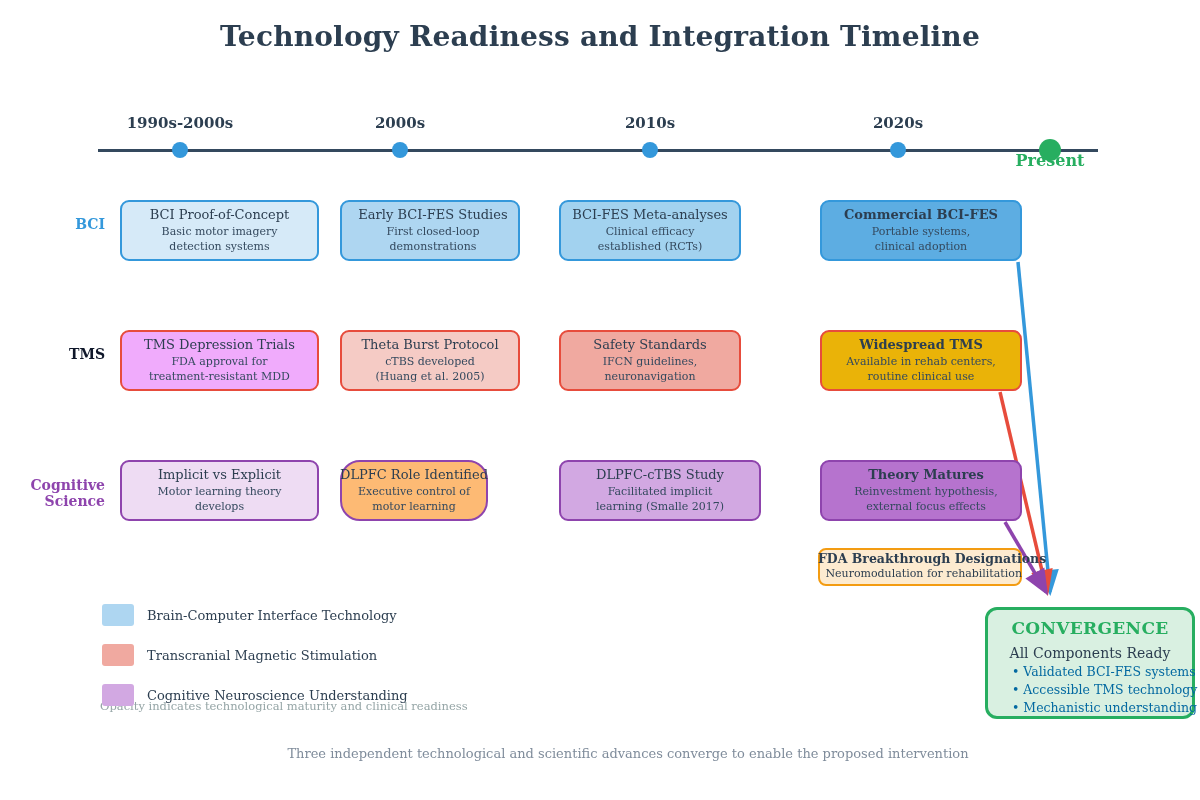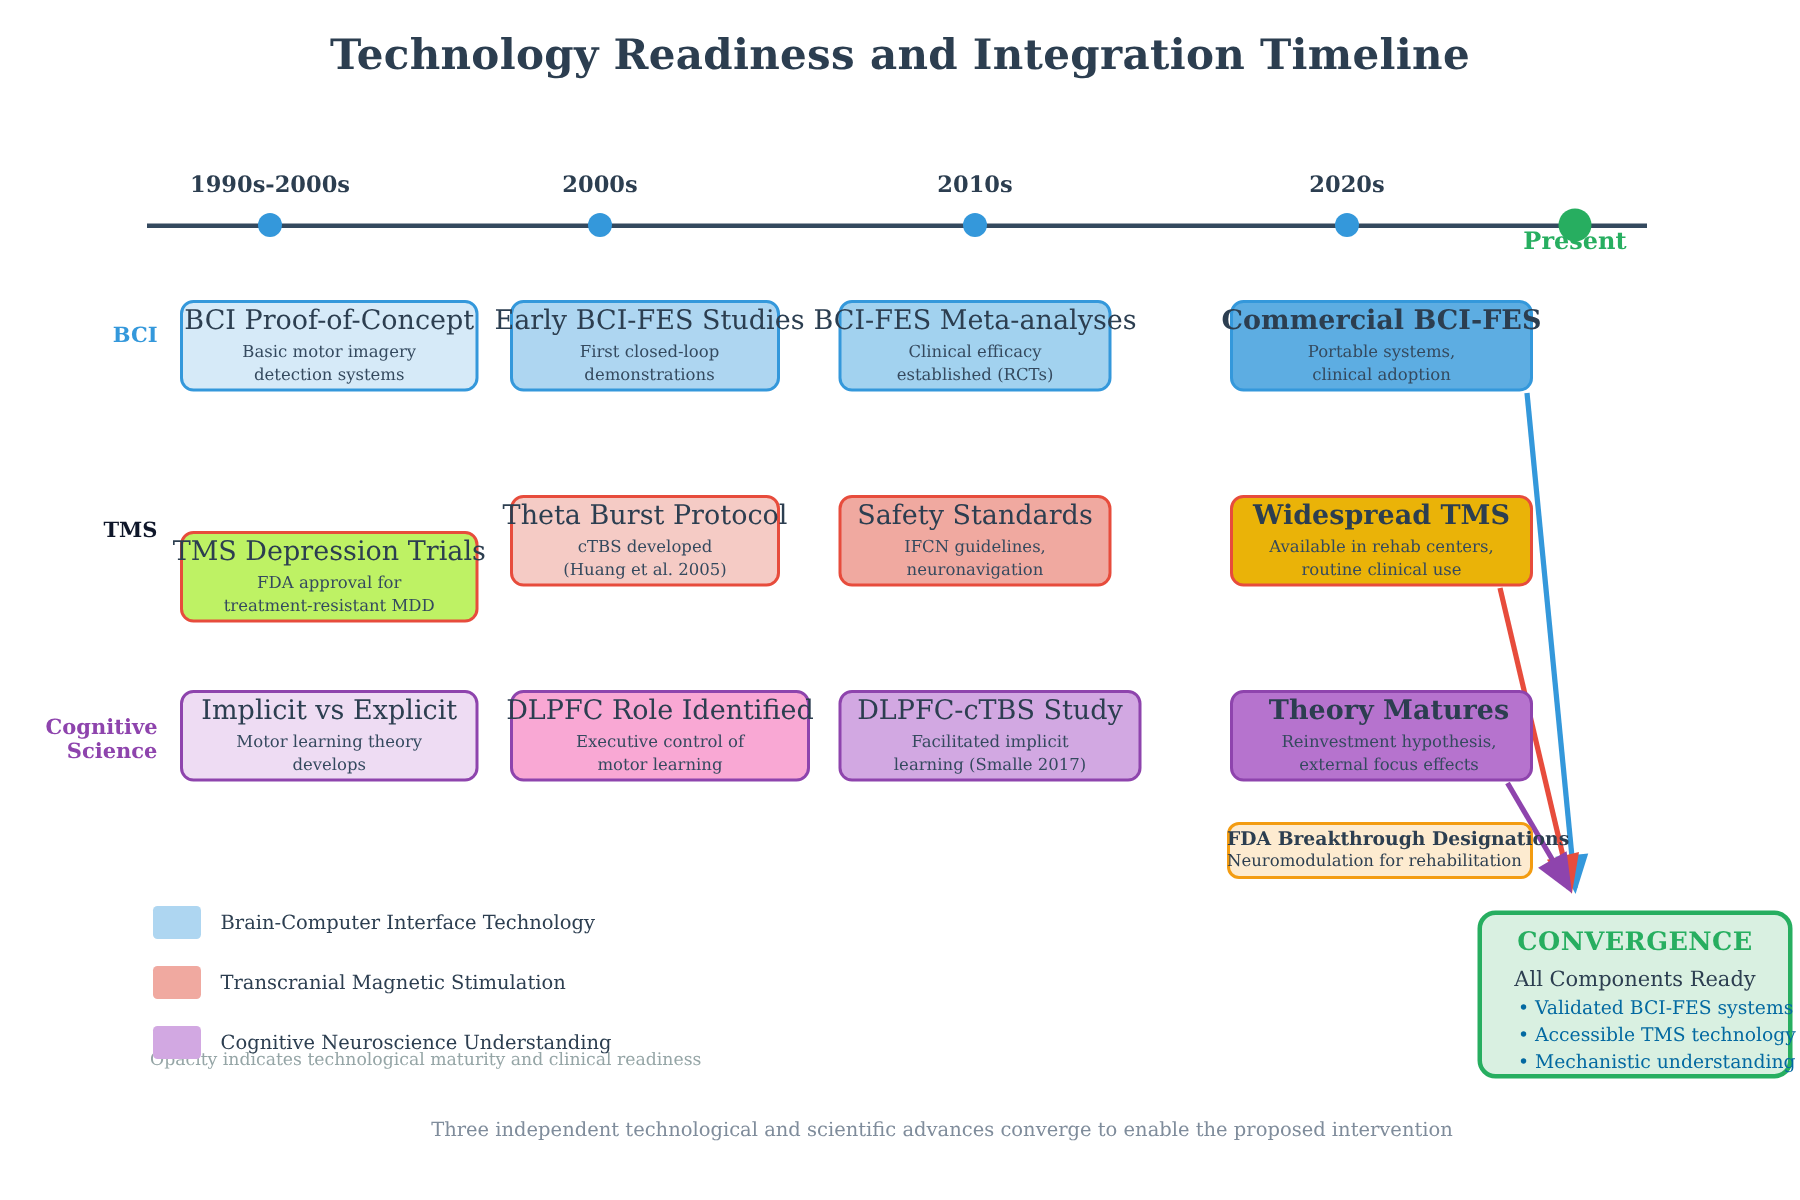--- a/index.html
+++ b/index.html
@@ -80,21 +80,21 @@
     border-style: solid;
     display: flex;
     flex-direction: column;
     align-items: center;
     justify-content: center;
     text-align: center;
     padding: 5px 6px;
     color: #2c3e50;
   }
   .m-title {
-    font-size: 18px;
+    font-size: 13px;
     line-height: 1.25;
     margin-bottom: 2px;
     white-space: nowrap;
   }
   .milestone.current .m-title { font-weight: bold; }
   .m-desc {
     font-size: 11px;
     line-height: 1.35;
     color: #34495e;
     white-space: pre-line;
@@ -105,21 +105,21 @@
     box-sizing: border-box;
     left: 818px; top: 548px;
     width: 204px; height: 38px;
     border: 2px solid #f39c12;
     background: #fdebd0;
     border-radius: 8px;
   }
   #regulatory-text {
     left: 818px; top: 551px;
     width: 204px;
-    text-align: left;
+    text-align: right;
     color: #2c3e50;
   }
   #regulatory-title {
     font-size: 12.5px;
     font-weight: bold;
     white-space: nowrap;
   }
   #regulatory-desc {
     font-size: 11px;
     white-space: nowrap;
@@ -248,21 +248,21 @@
         <div class="m-title">BCI-FES Meta-analyses</div>
         <div class="m-desc">Clinical efficacy
 established (RCTs)</div>
       </div>
       <div class="abs milestone current" style="left: 820px; top: 200px; width: 202px; height: 61px; background: rgb(93, 173, 226); border-color: rgb(52, 152, 219);">
         <div class="m-title">Commercial BCI-FES</div>
         <div class="m-desc">Portable systems,
 clinical adoption</div>
       </div>
       <div class="abs row-label" style="top: 346px; left: 5px; color: #0f172a; white-space: pre-line;">TMS</div>
-      <div class="abs milestone" style="left: 120px; top: 330px; width: 199px; height: 61px; background: #bef264; border-color: rgb(231, 76, 60); margin-top: 24px;">
+      <div class="abs milestone" style="left: 120px; top: 330px; width: 199px; height: 61px; background: #f0abfc; border-color: rgb(231, 76, 60);">
         <div class="m-title">TMS Depression Trials</div>
         <div class="m-desc">FDA approval for
 treatment-resistant MDD</div>
       </div>
       <div class="abs milestone" style="left: 340px; top: 330px; width: 180px; height: 61px; background: rgb(245, 203, 197); border-color: rgb(231, 76, 60);">
         <div class="m-title">Theta Burst Protocol</div>
         <div class="m-desc">cTBS developed
 (Huang et al. 2005)</div>
       </div>
       <div class="abs milestone" style="left: 559px; top: 330px; width: 182px; height: 61px; background: rgb(240, 169, 160); border-color: rgb(231, 76, 60);">
@@ -275,21 +275,21 @@
         <div class="m-desc">Available in rehab centers,
 routine clinical use</div>
       </div>
       <div class="abs row-label" style="top: 477px; left: 5px; color: rgb(142, 68, 173); white-space: pre-line;">Cognitive
 Science</div>
       <div class="abs milestone" style="left: 120px; top: 460px; width: 199px; height: 61px; background: rgb(238, 220, 243); border-color: rgb(142, 68, 173);">
         <div class="m-title">Implicit vs Explicit</div>
         <div class="m-desc">Motor learning theory
 develops</div>
       </div>
-      <div class="abs milestone" style="left: 340px; top: 460px; width: 200px; height: 61px; background: #f9a8d4; border-color: rgb(142, 68, 173);">
+      <div class="abs milestone" style="left: 340px; top: 460px; width: 148px; height: 61px; background: #fdba74; border-color: rgb(142, 68, 173); border-radius: 20px;">
         <div class="m-title">DLPFC Role Identified</div>
         <div class="m-desc">Executive control of
 motor learning</div>
       </div>
       <div class="abs milestone" style="left: 559px; top: 460px; width: 202px; height: 61px; background: rgb(210, 168, 226); border-color: rgb(142, 68, 173);">
         <div class="m-title">DLPFC-cTBS Study</div>
         <div class="m-desc">Facilitated implicit
 learning (Smalle 2017)</div>
       </div>
       <div class="abs milestone current" style="left: 820px; top: 460px; width: 202px; height: 61px; background: rgb(182, 115, 206); border-color: rgb(142, 68, 173); padding-left: 16px;">

